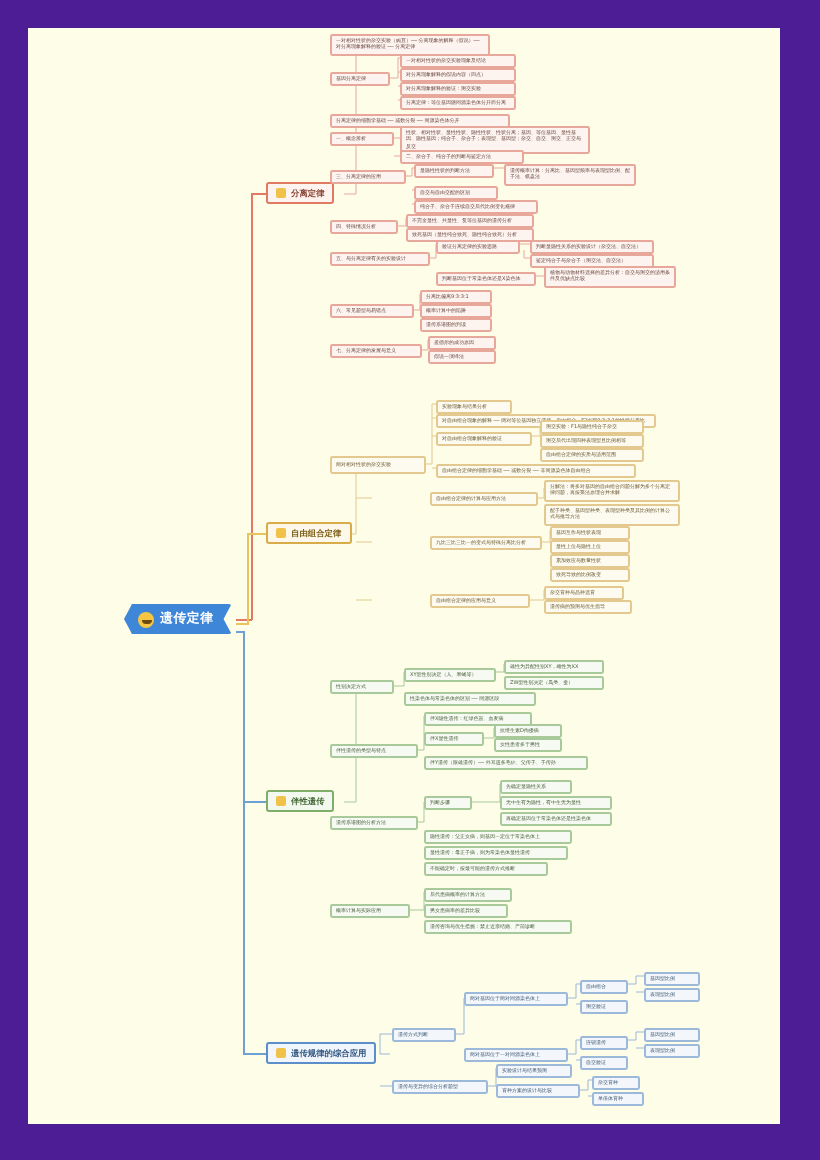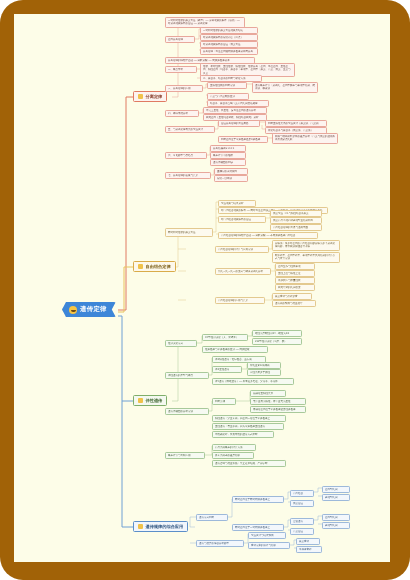--- a/index.html
+++ b/index.html
@@ -1,18 +1,18 @@
 <!DOCTYPE html>
 <html><head>
 <meta charset="utf-8">
 <style>
   html,body{margin:0;padding:0;background:#ffffff;}
   body{width:410px;height:580px;overflow:hidden;
        font-family:"DejaVu Sans","Liberation Sans",sans-serif;}
-  #stage{position:relative;width:410px;height:580px;background:#a16207;border-radius:23px;}
+  #stage{position:relative;width:410px;height:580px;background:#4c1d95;}
   #canvas{position:absolute;left:14px;top:14px;width:376px;height:548px;
           background:#fdfde8;}
   svg.links{position:absolute;left:0;top:0;width:410px;height:580px;
             pointer-events:none;}
 
   
   .root{position:absolute;display:flex;align-items:center;gap:3px;
         background:#3d86d8;color:#ffffff;
         padding:3px 9px 3px 7px;border-radius:2px;
         clip-path:polygon(4px 0,100% 0,calc(100% - 4px) 50%,100% 100%,4px 100%,0 50%);

